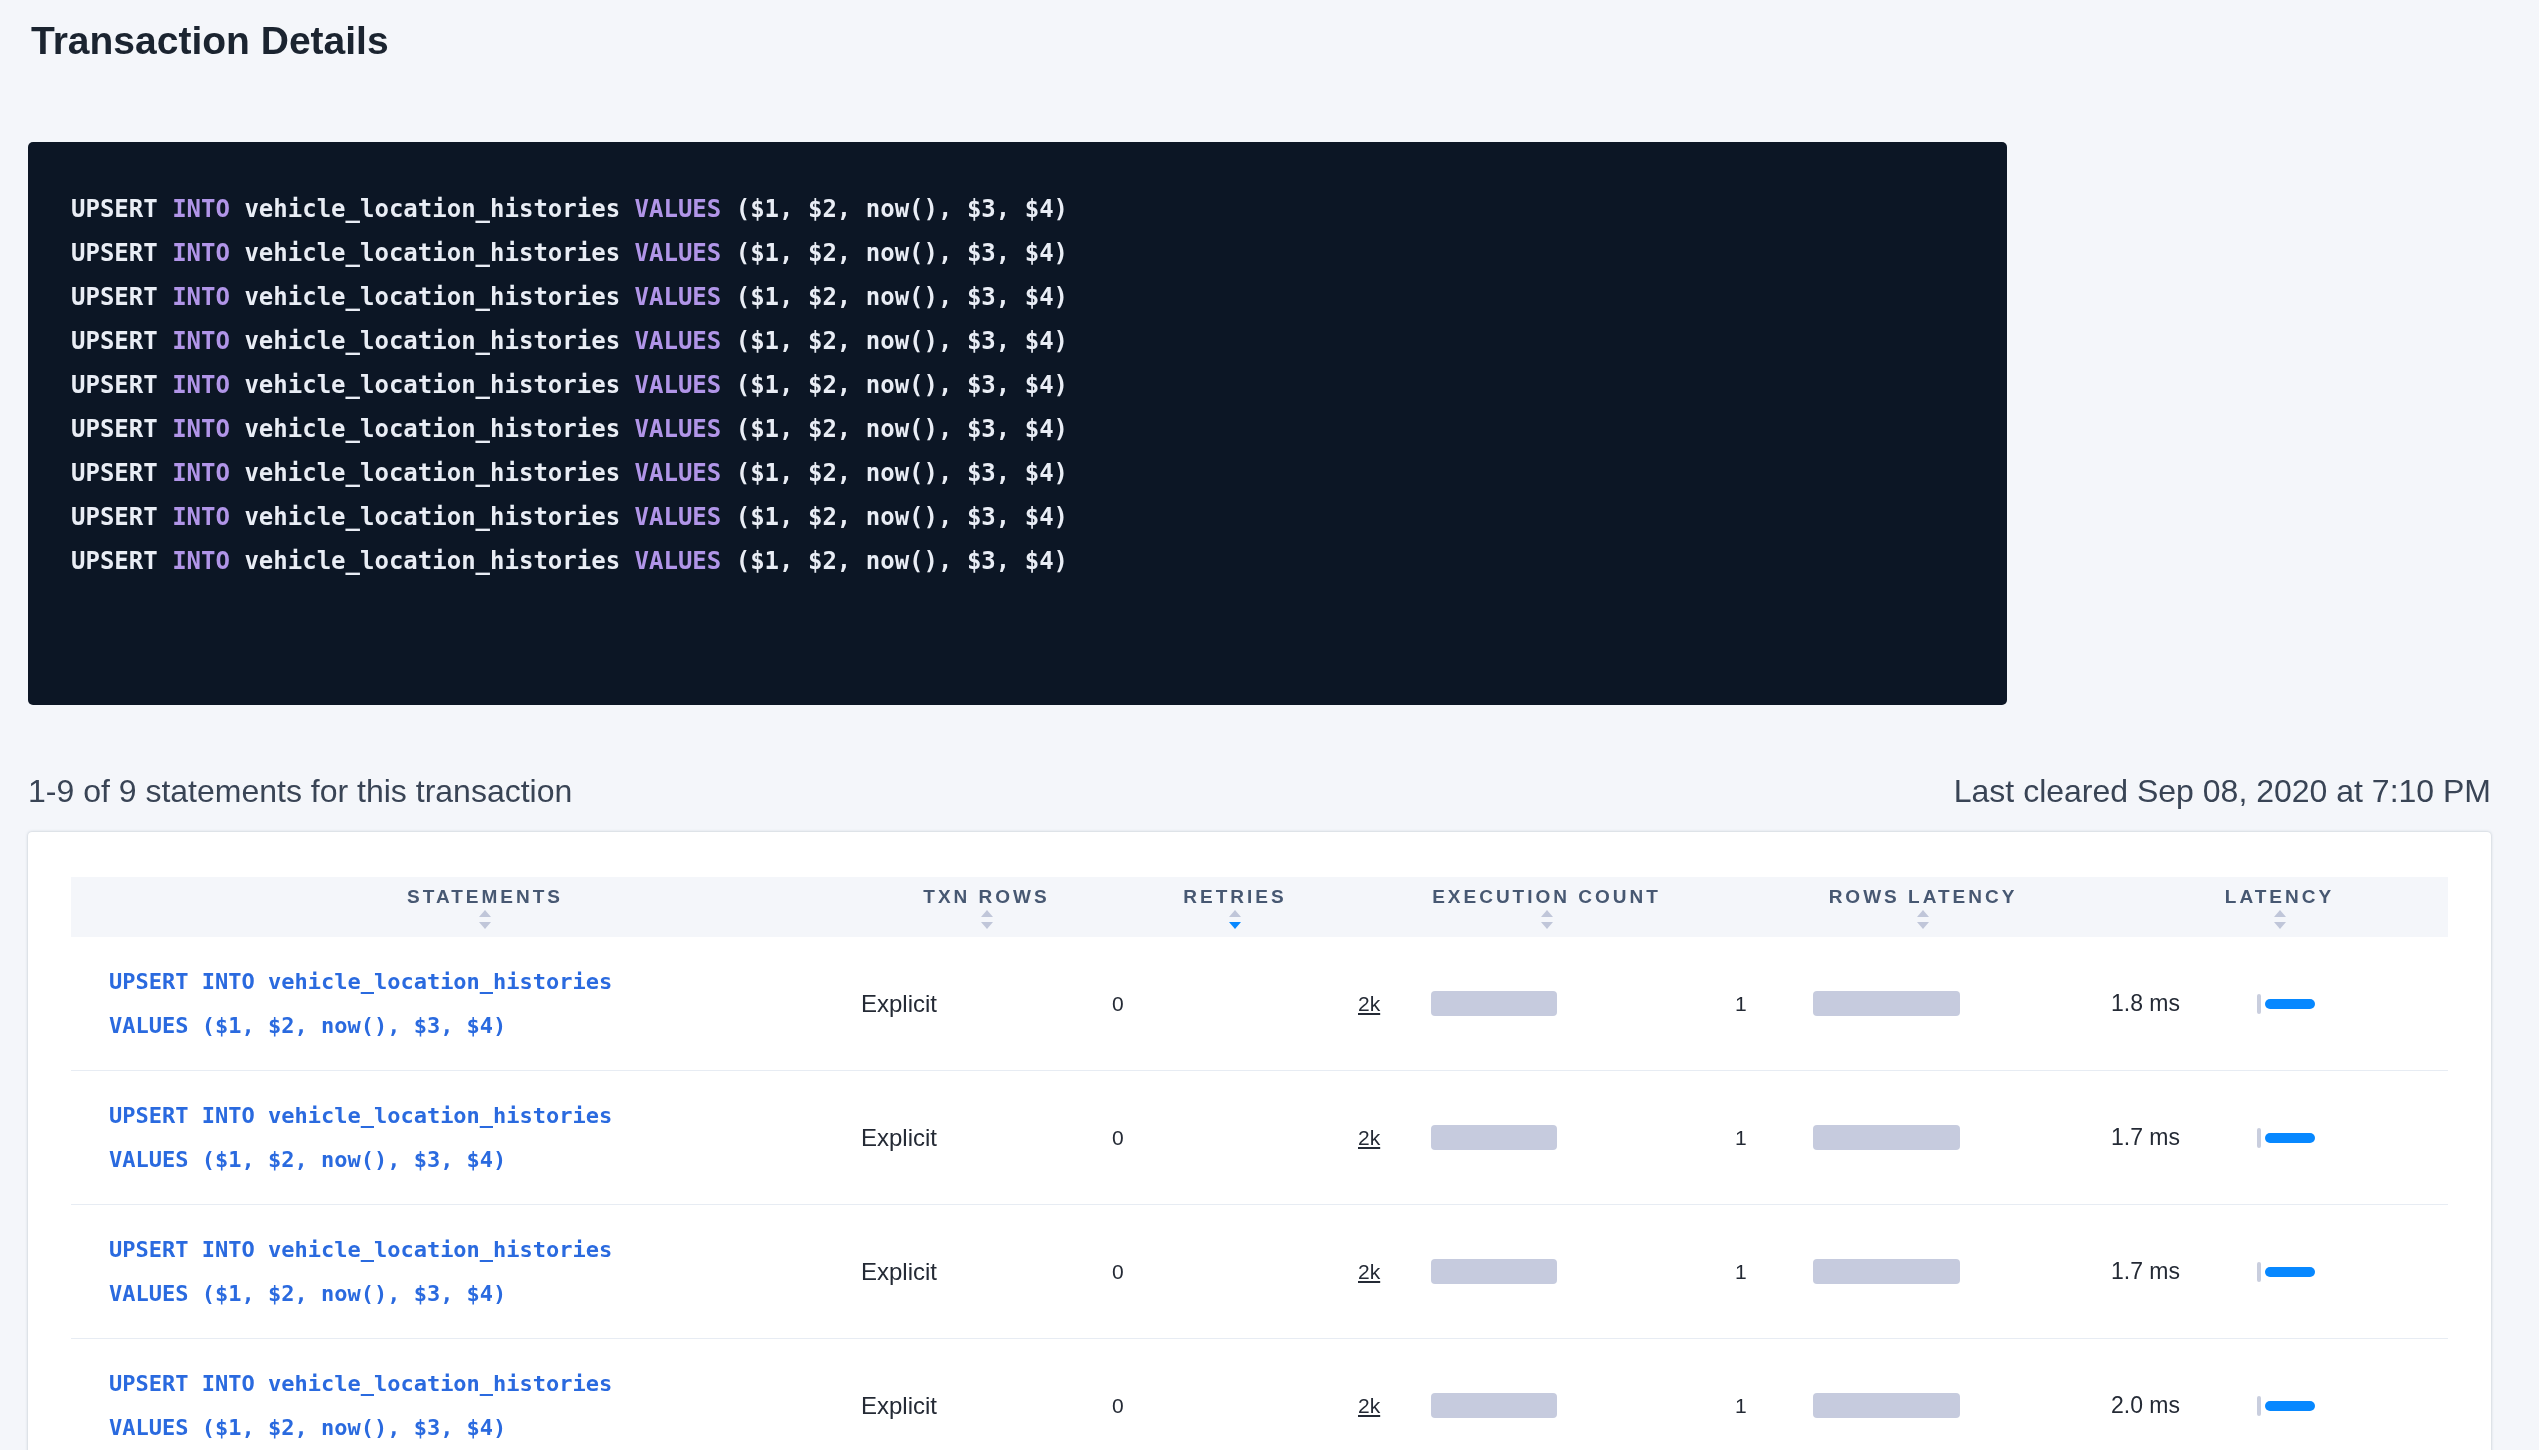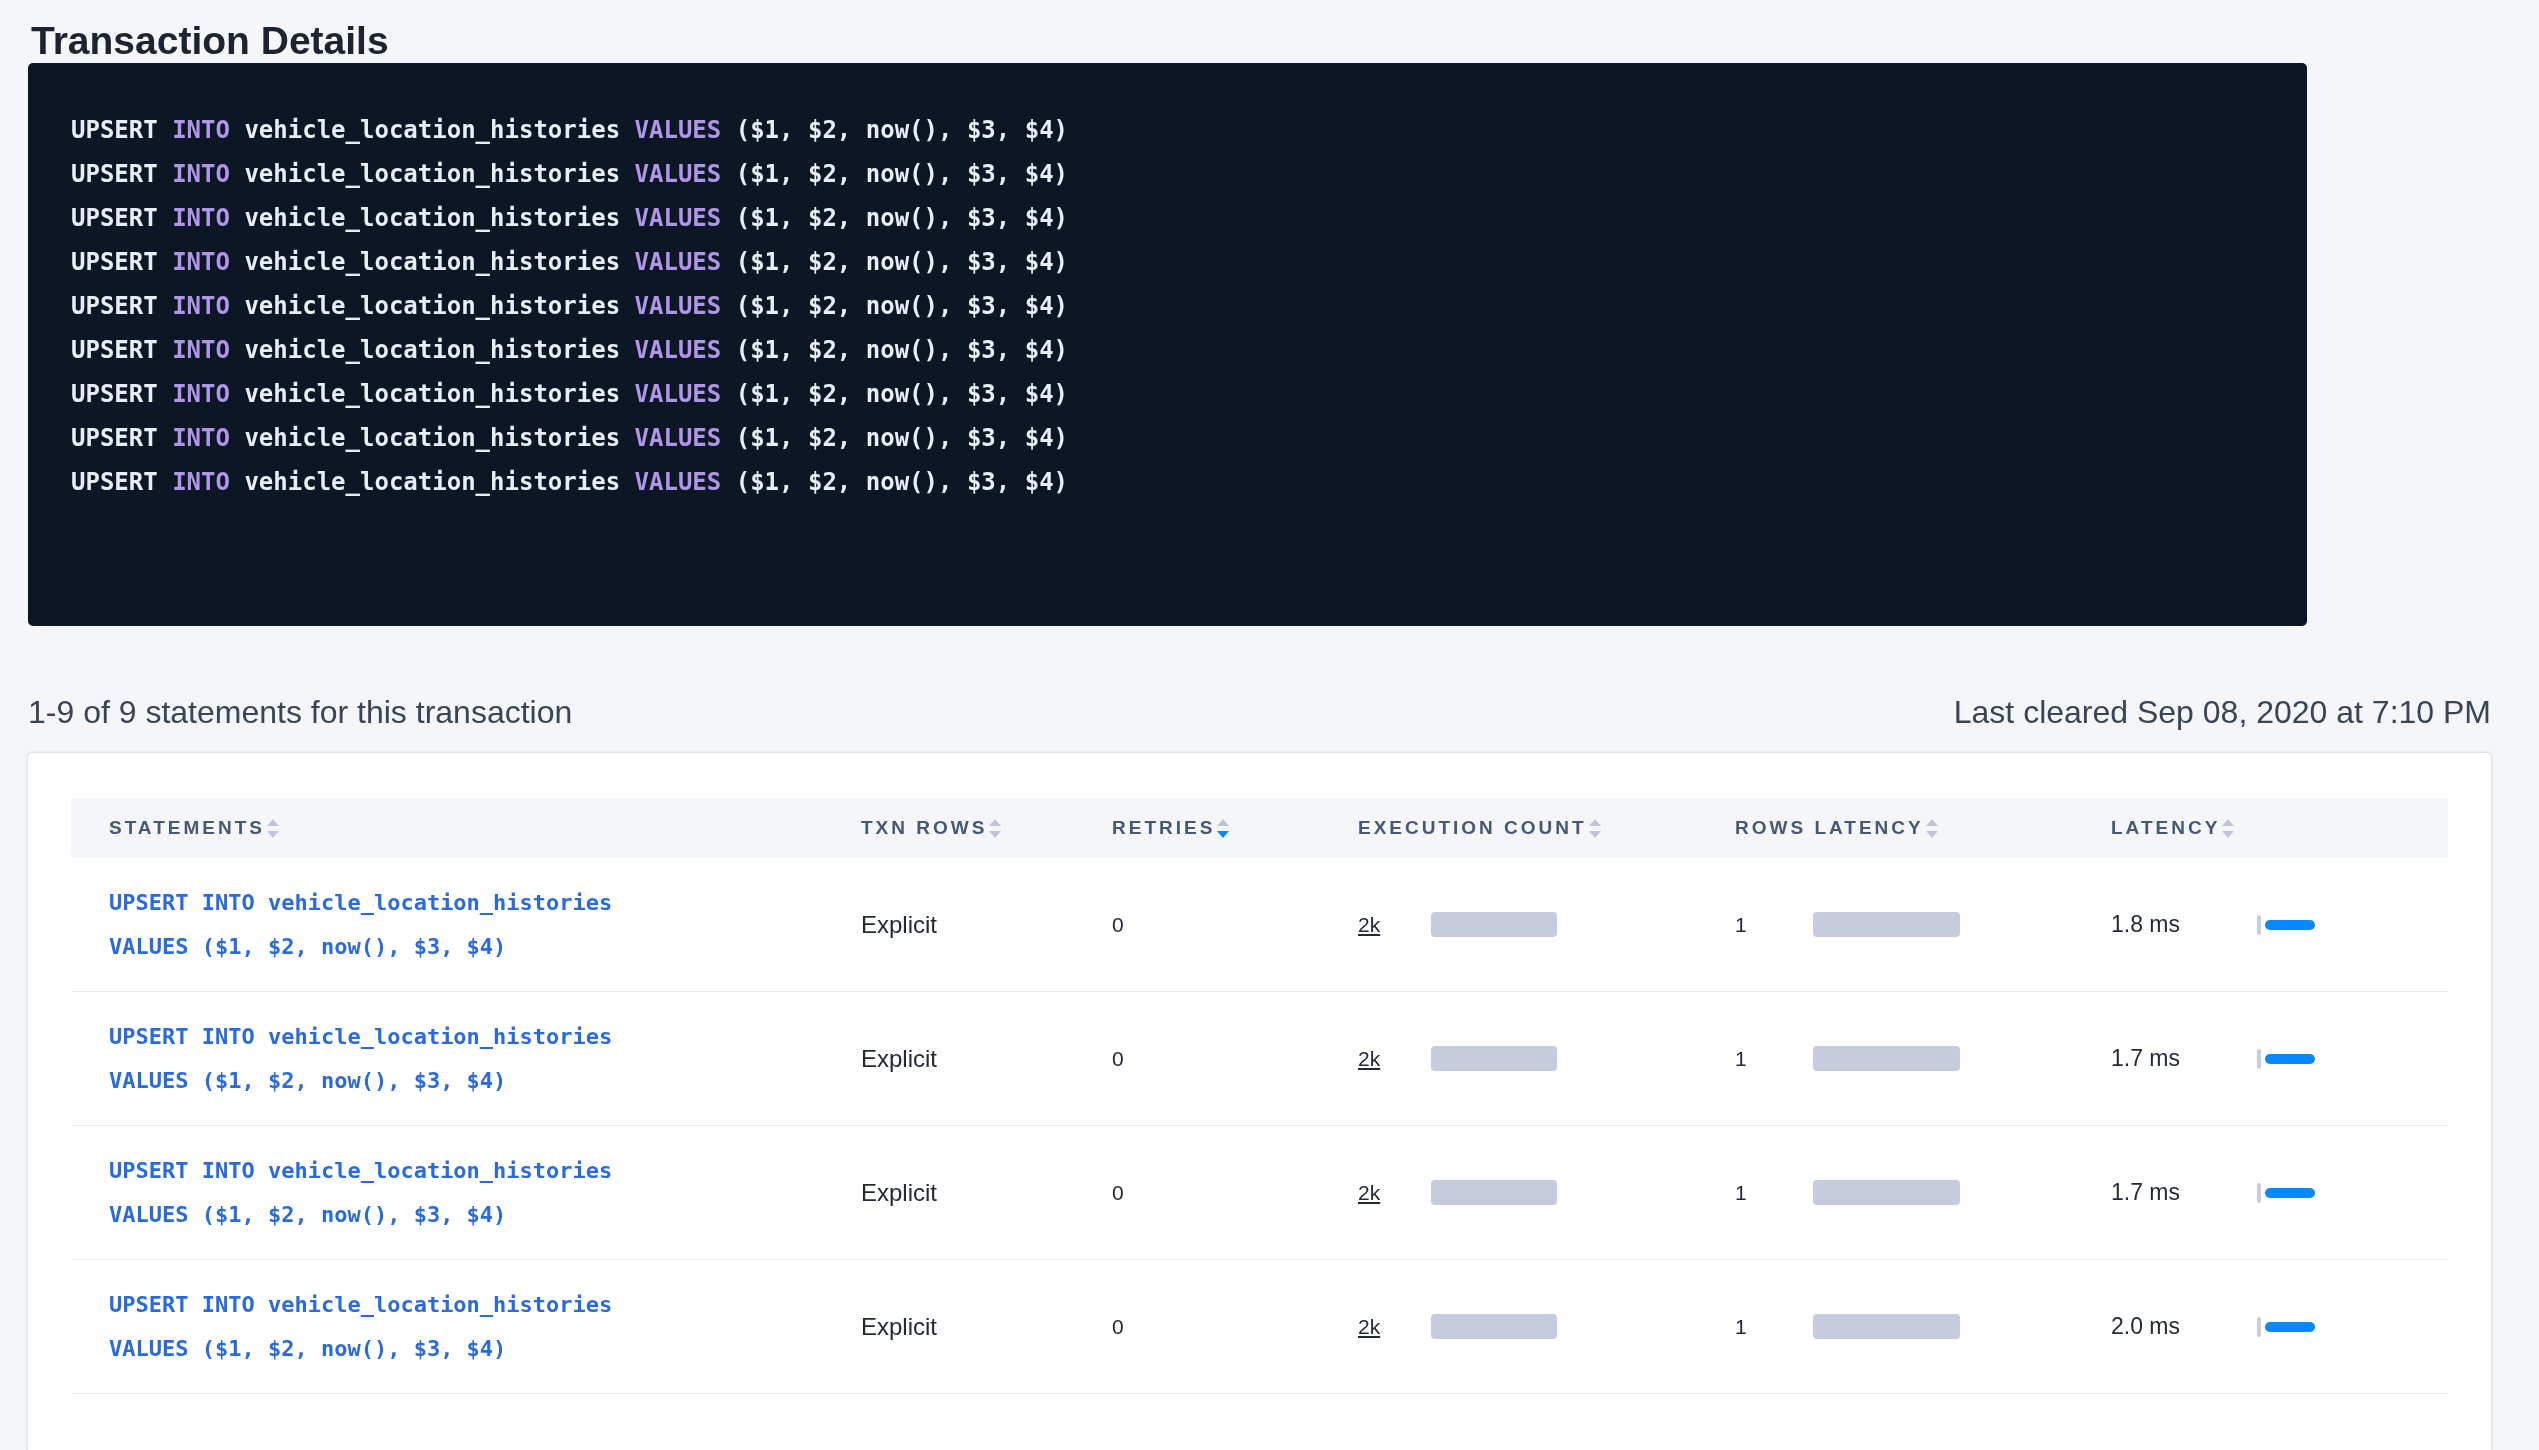--- a/index.html
+++ b/index.html
@@ -24,21 +24,21 @@
   }
   .page{padding:18px 28px 0 28px;}
 
   .page-title{
     margin:0 0 0 3px;
     font-size:39px;line-height:45px;font-weight:600;color:#1b2430;
   }
 
   
   .code-panel{
-    width:2279px;height:563px;
+    margin-top:79px;width:1979px;height:563px;
     background:var(--code-bg);border-radius:5px;
     padding:45px 40px 0 43px;
   }
   .code-line{
     font-family:"DejaVu Sans Mono", monospace;
     font-size:24px;line-height:44px;font-weight:bold;
     color:var(--code-text);white-space:nowrap;
   }
   .tok-kw{color:var(--keyword-purple);}
 
@@ -62,20 +62,21 @@
     align-items:center;
   }
   .thead{
     background:var(--page-bg);height:60px;
   }
   .th{
     display:flex;align-items:center;gap:2px;
     font-size:19px;font-weight:700;letter-spacing:3px;
     color:var(--header-gray);white-space:nowrap;
     cursor:pointer;
+    flex-direction:column;
   }
   .th.first{padding-left:38px;}
   .sort{display:flex;flex-direction:column;gap:5px;}
   .caret-up{
     width:0;height:0;
     border-left:6px solid transparent;border-right:6px solid transparent;
     border-bottom:7px solid #c0c6d9;
   }
   .caret-down{
     width:0;height:0;

